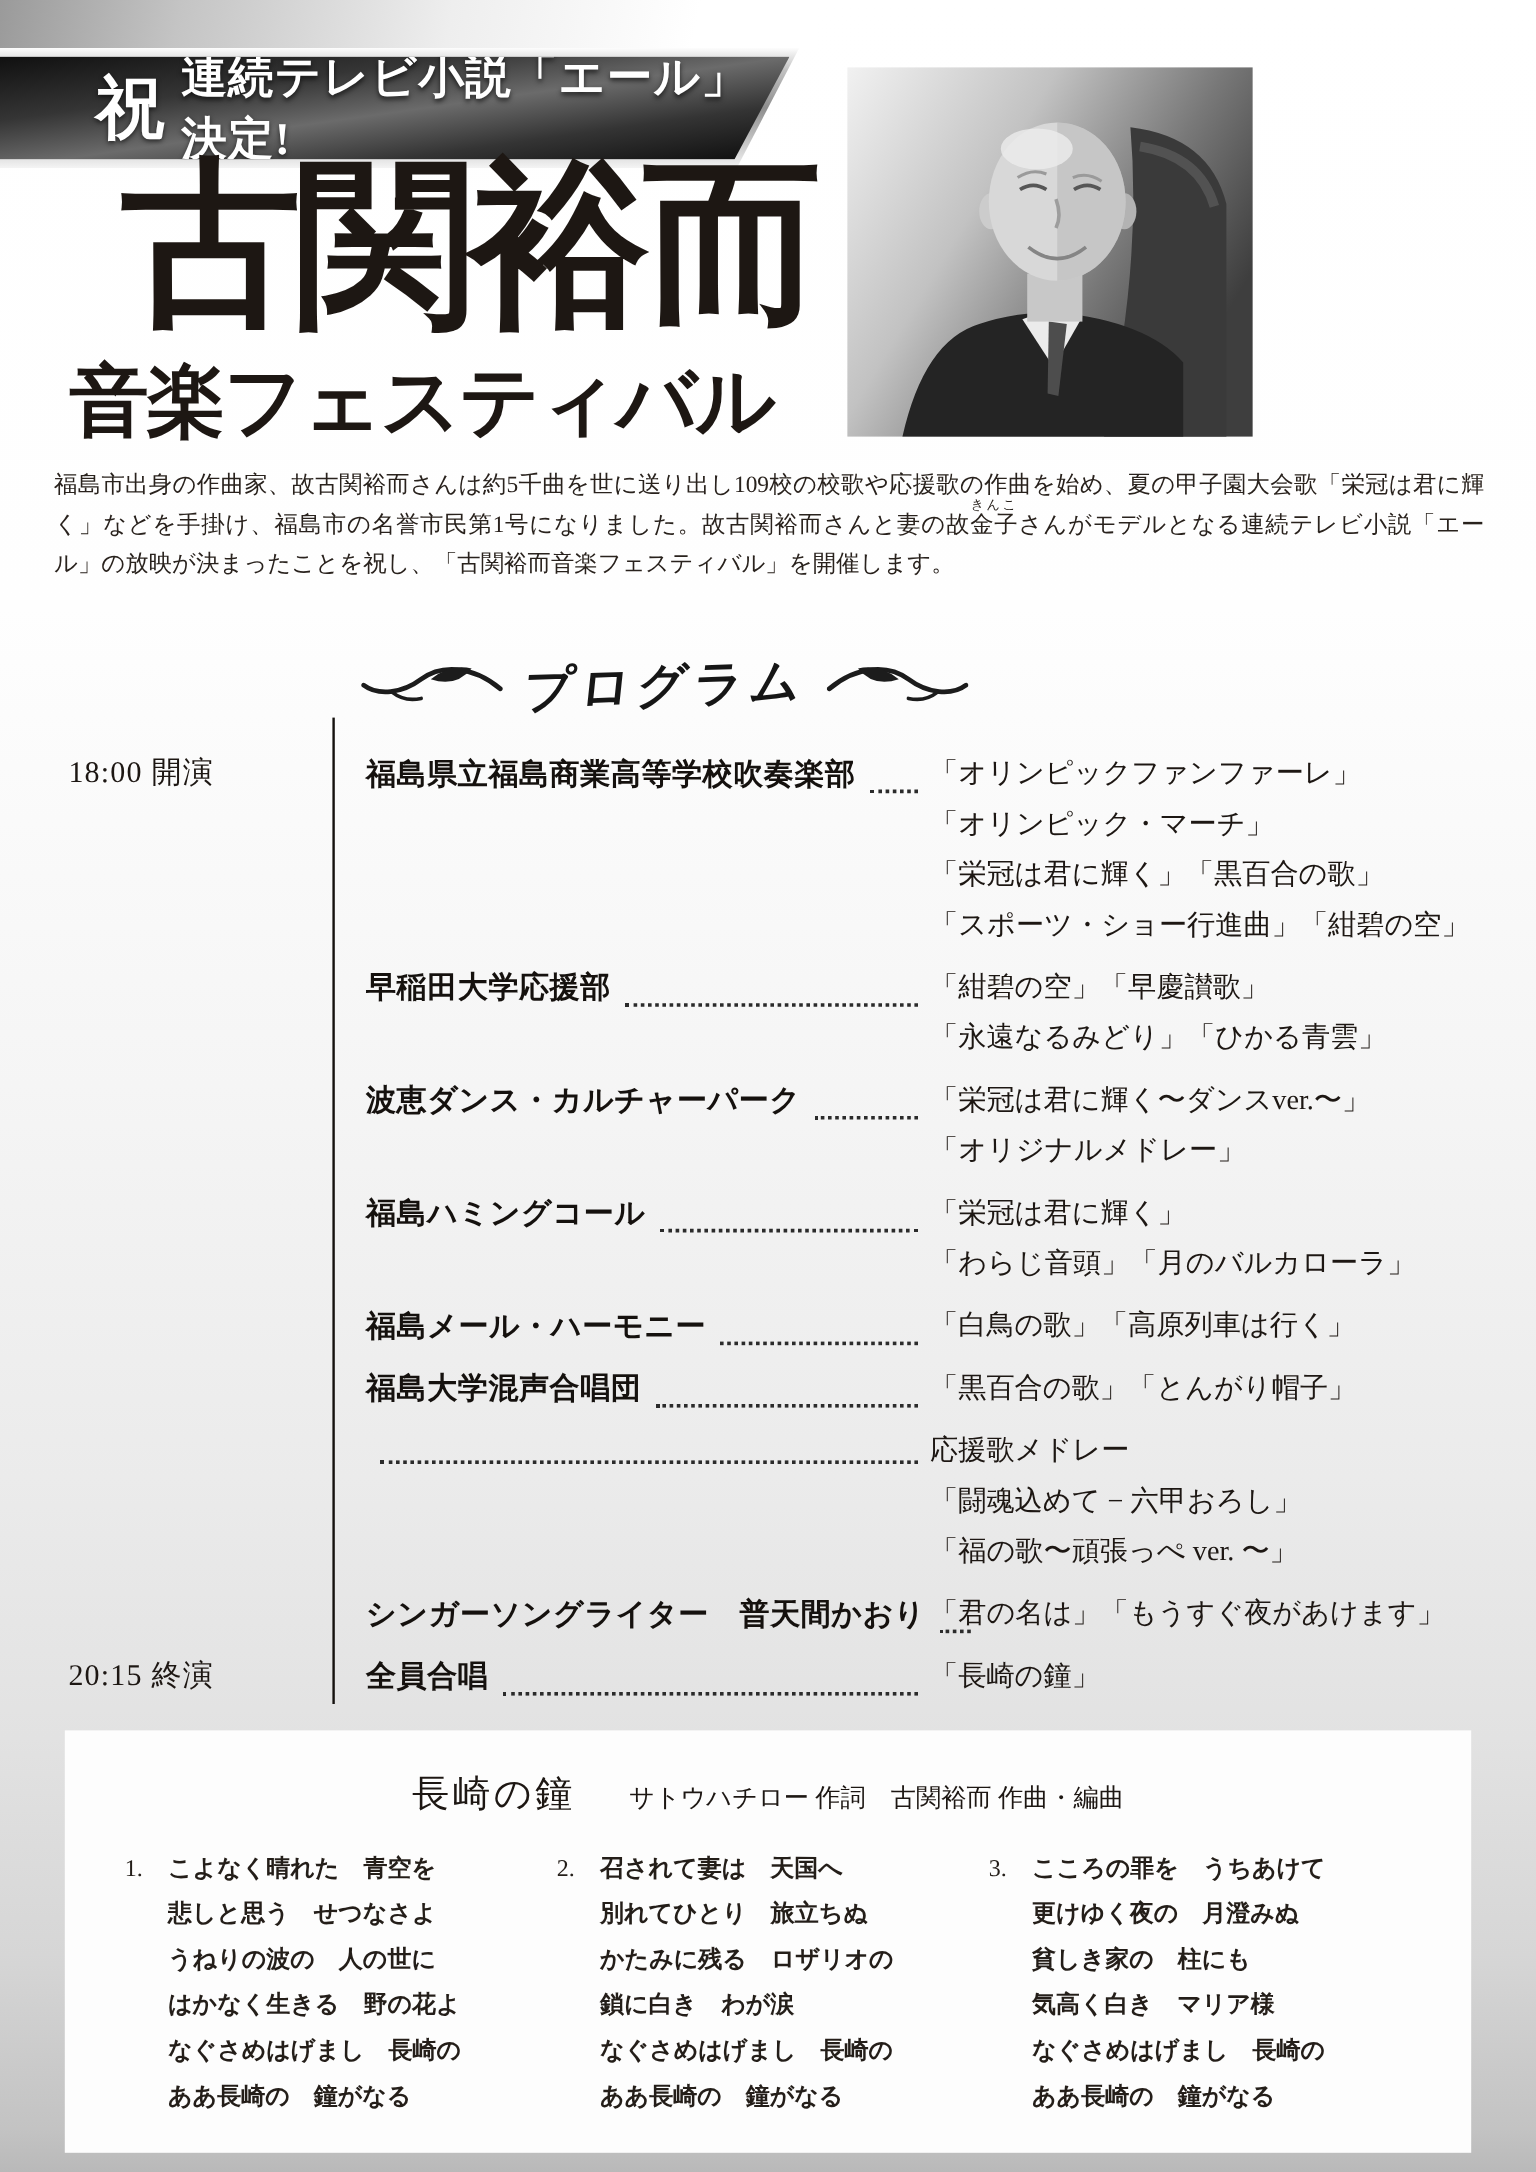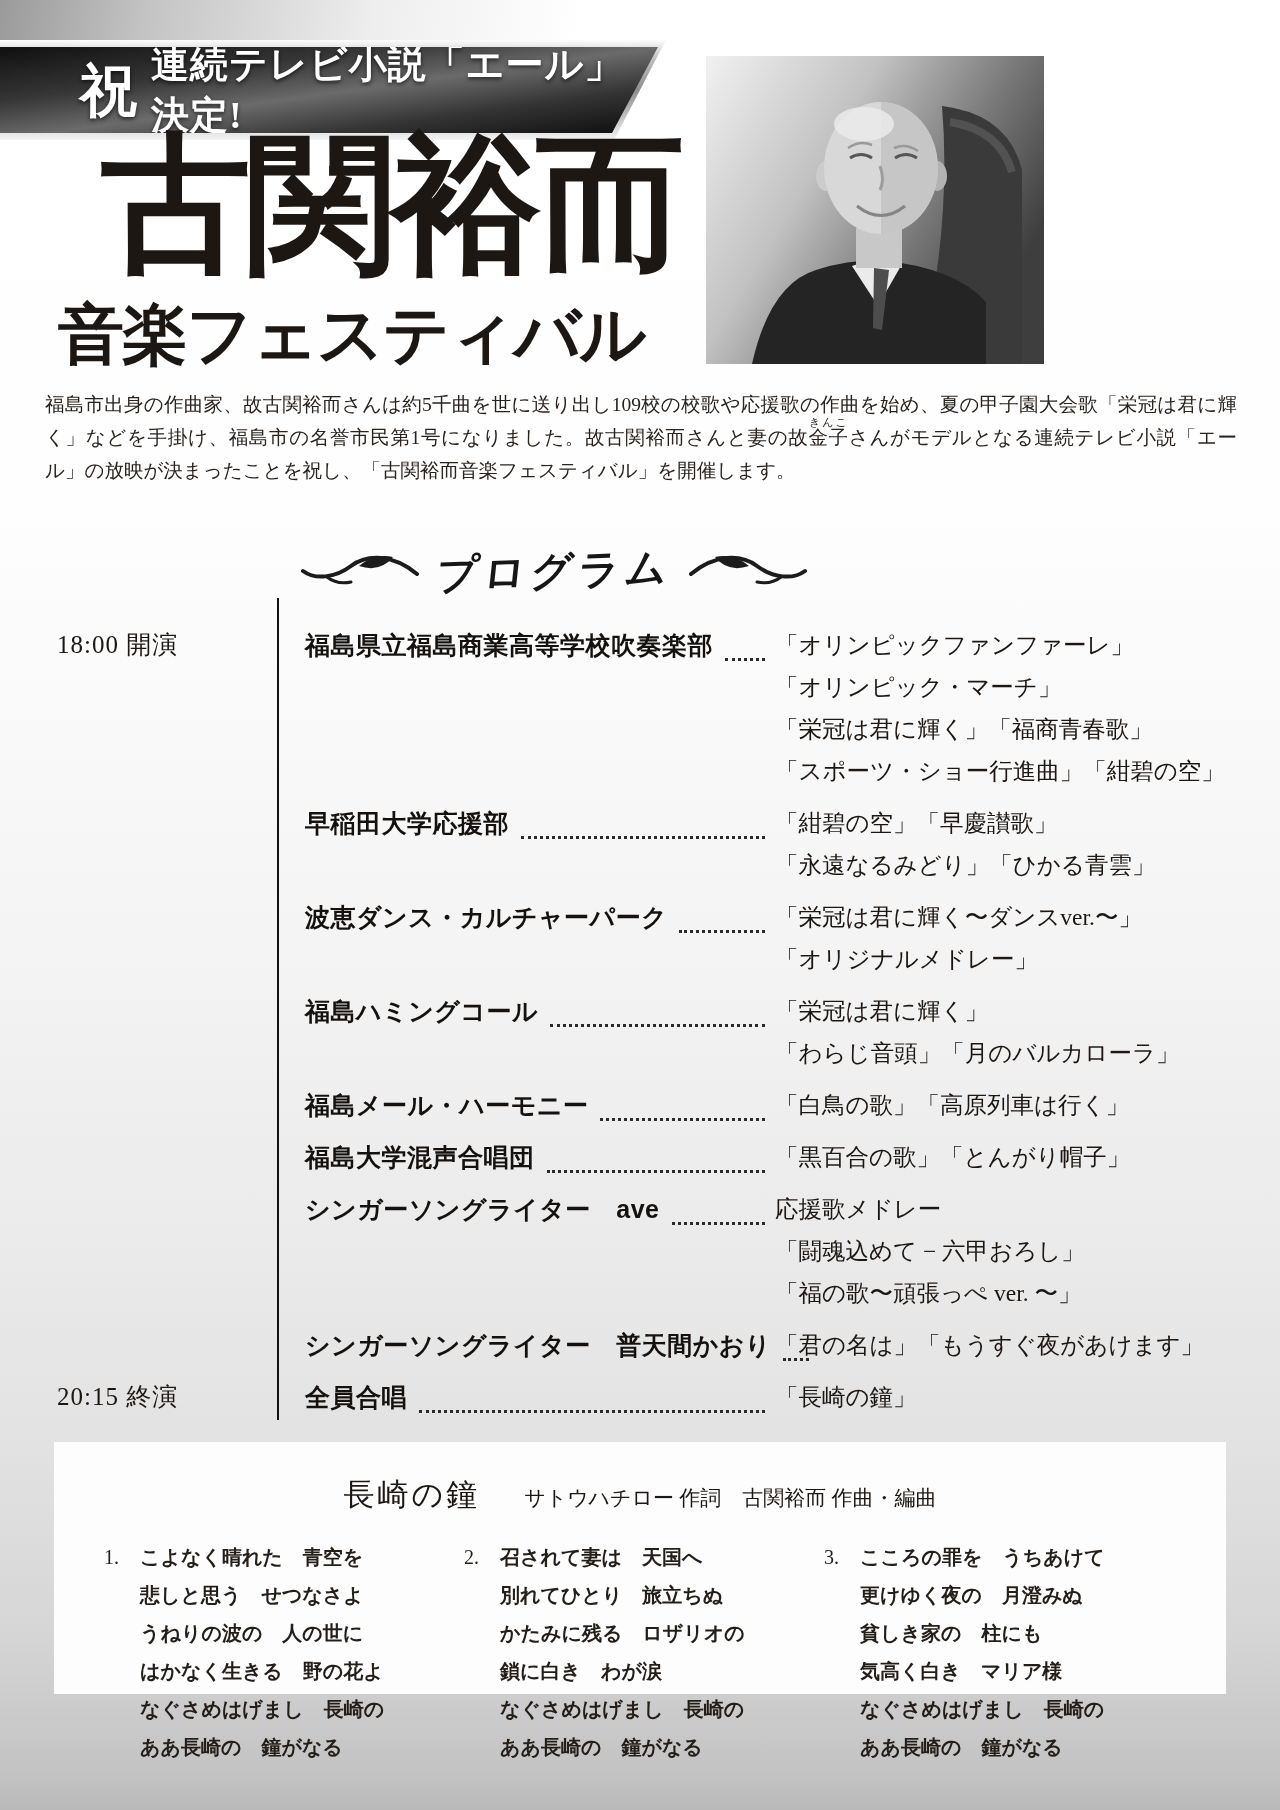--- a/index.html
+++ b/index.html
@@ -58,21 +58,21 @@
   .entries{margin-left:250px;}
   .entry{display:flex;align-items:flex-start;margin-bottom:10px;}
   .entry-main{flex:1;display:flex;align-items:center;min-width:0;}
   .performer{font-family:"Liberation Sans","DejaVu Sans",sans-serif;font-weight:700;
     font-size:25px;line-height:42px;white-space:nowrap;letter-spacing:.5px;color:#15110e;}
   .dots{flex:1;height:29px;min-width:26px;margin:0 10px 0 12px;border-bottom:3px dotted #2b2b2b;}
   .songs{width:460px;font-size:23.5px;line-height:42px;color:#1d1713;}
   .song-line{white-space:nowrap;}
 
   
-  .lyrics-box{top:1442px;left:54px;width:1172px;height:252px;background:#fdfdfd;}
+  .lyrics-box{top:1442px;left:54px;width:1172px;height:352px;background:#fdfdfd;}
   .lyrics-header{display:flex;justify-content:center;align-items:baseline;gap:44px;padding-top:32px;}
   .lyrics-title{font-size:31px;letter-spacing:3px;color:#1d1713;}
   .lyrics-credits{font-size:21px;color:#1d1713;}
   .verses{display:flex;justify-content:center;gap:8px;margin-top:22px;}
   .verse{display:flex;width:352px;}
   .vnum{width:36px;font-size:20px;line-height:38px;text-align:left;color:#241e19;}
   .vlines{flex:1;font-weight:bold;}
   .verse-line{font-size:20px;line-height:38px;white-space:nowrap;color:#241e19;}
 </style>
 </head>
@@ -143,21 +143,21 @@
   <div class="time-label time-end">20:15 終演</div>
   <div class="entries">
       <div class="entry">
         <div class="entry-main">
           <div class="performer">福島県立福島商業高等学校吹奏楽部</div>
           <div class="dots"></div>
         </div>
         <div class="songs">
           <div class="song-line">「オリンピックファンファーレ」</div>
           <div class="song-line">「オリンピック・マーチ」</div>
-          <div class="song-line">「栄冠は君に輝く」「福商青春歌」</div>
+          <div class="song-line">「栄冠は君に輝く」「黒百合の歌」</div>
           <div class="song-line">「スポーツ・ショー行進曲」「紺碧の空」</div>
         </div>
       </div>
       <div class="entry">
         <div class="entry-main">
           <div class="performer">早稲田大学応援部</div>
           <div class="dots"></div>
         </div>
         <div class="songs">
           <div class="song-line">「紺碧の空」「早慶讃歌」</div>
@@ -197,21 +197,20 @@
         <div class="entry-main">
           <div class="performer">福島大学混声合唱団</div>
           <div class="dots"></div>
         </div>
         <div class="songs">
           <div class="song-line">「黒百合の歌」「とんがり帽子」</div>
         </div>
       </div>
       <div class="entry">
         <div class="entry-main">
-          <div class="performer">シンガーソングライター　ave</div>
           <div class="dots"></div>
         </div>
         <div class="songs">
           <div class="song-line">応援歌メドレー</div>
           <div class="song-line">「闘魂込めて − 六甲おろし」</div>
           <div class="song-line">「福の歌〜頑張っぺ ver. 〜」</div>
         </div>
       </div>
       <div class="entry">
         <div class="entry-main">

